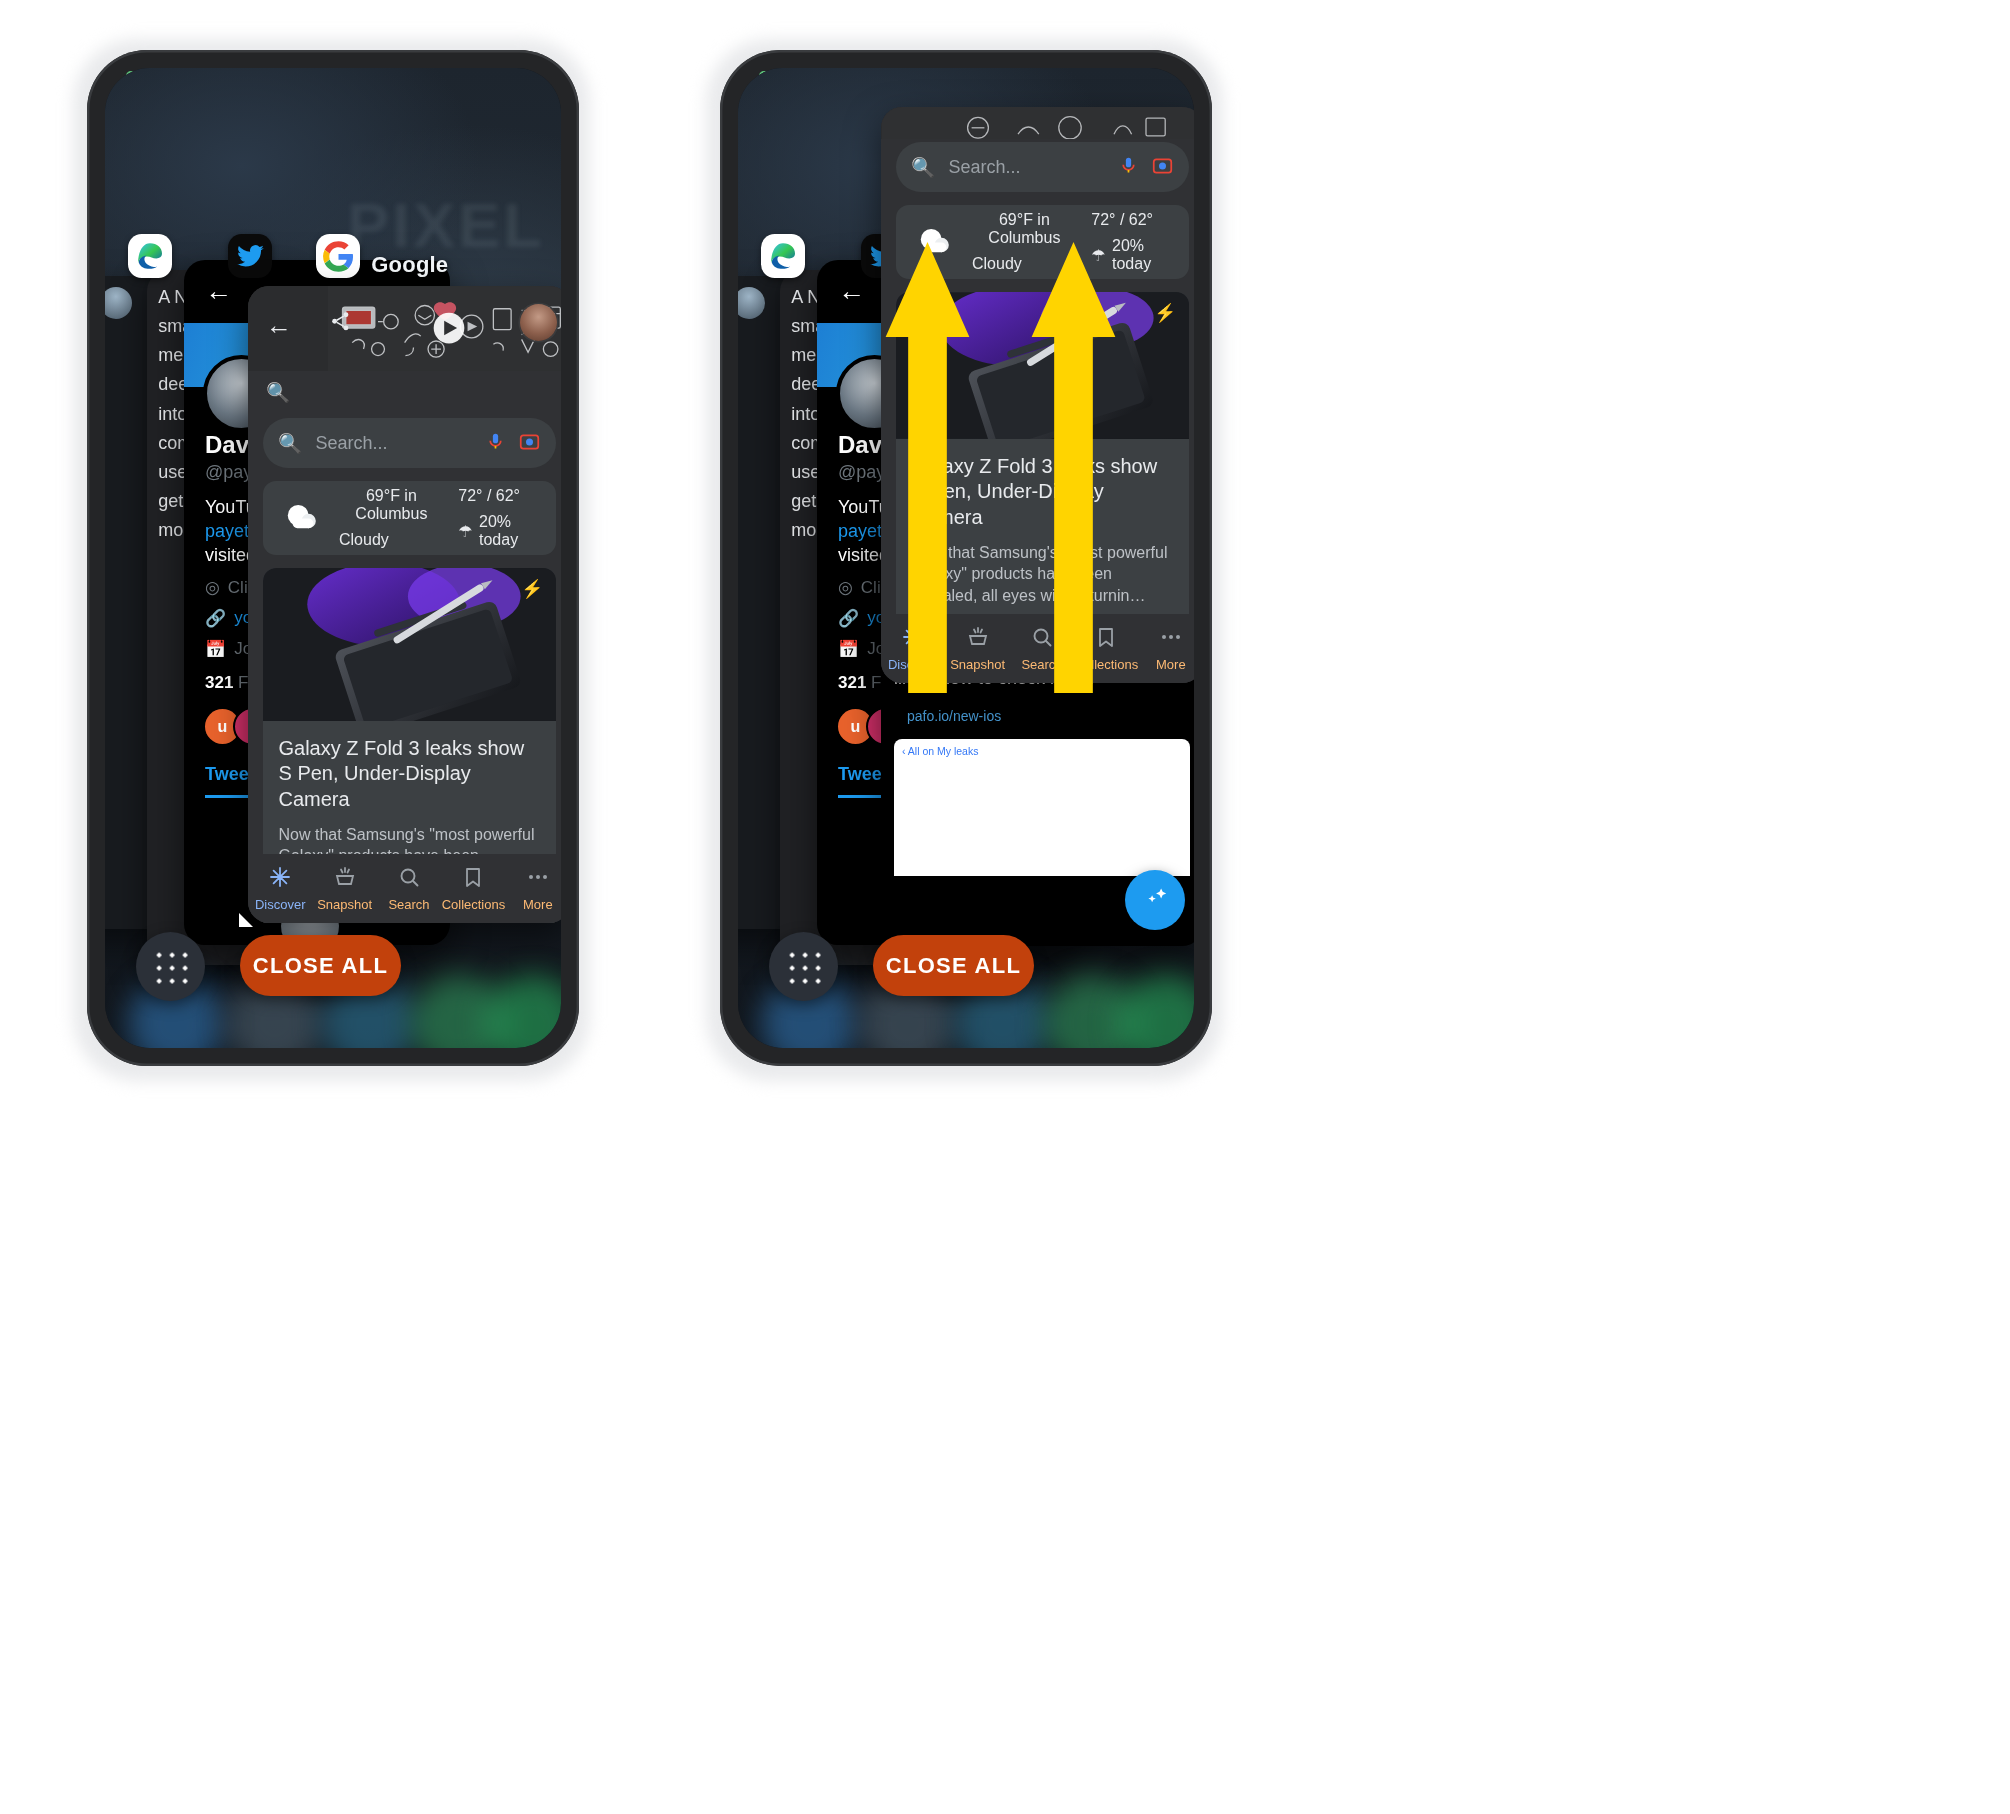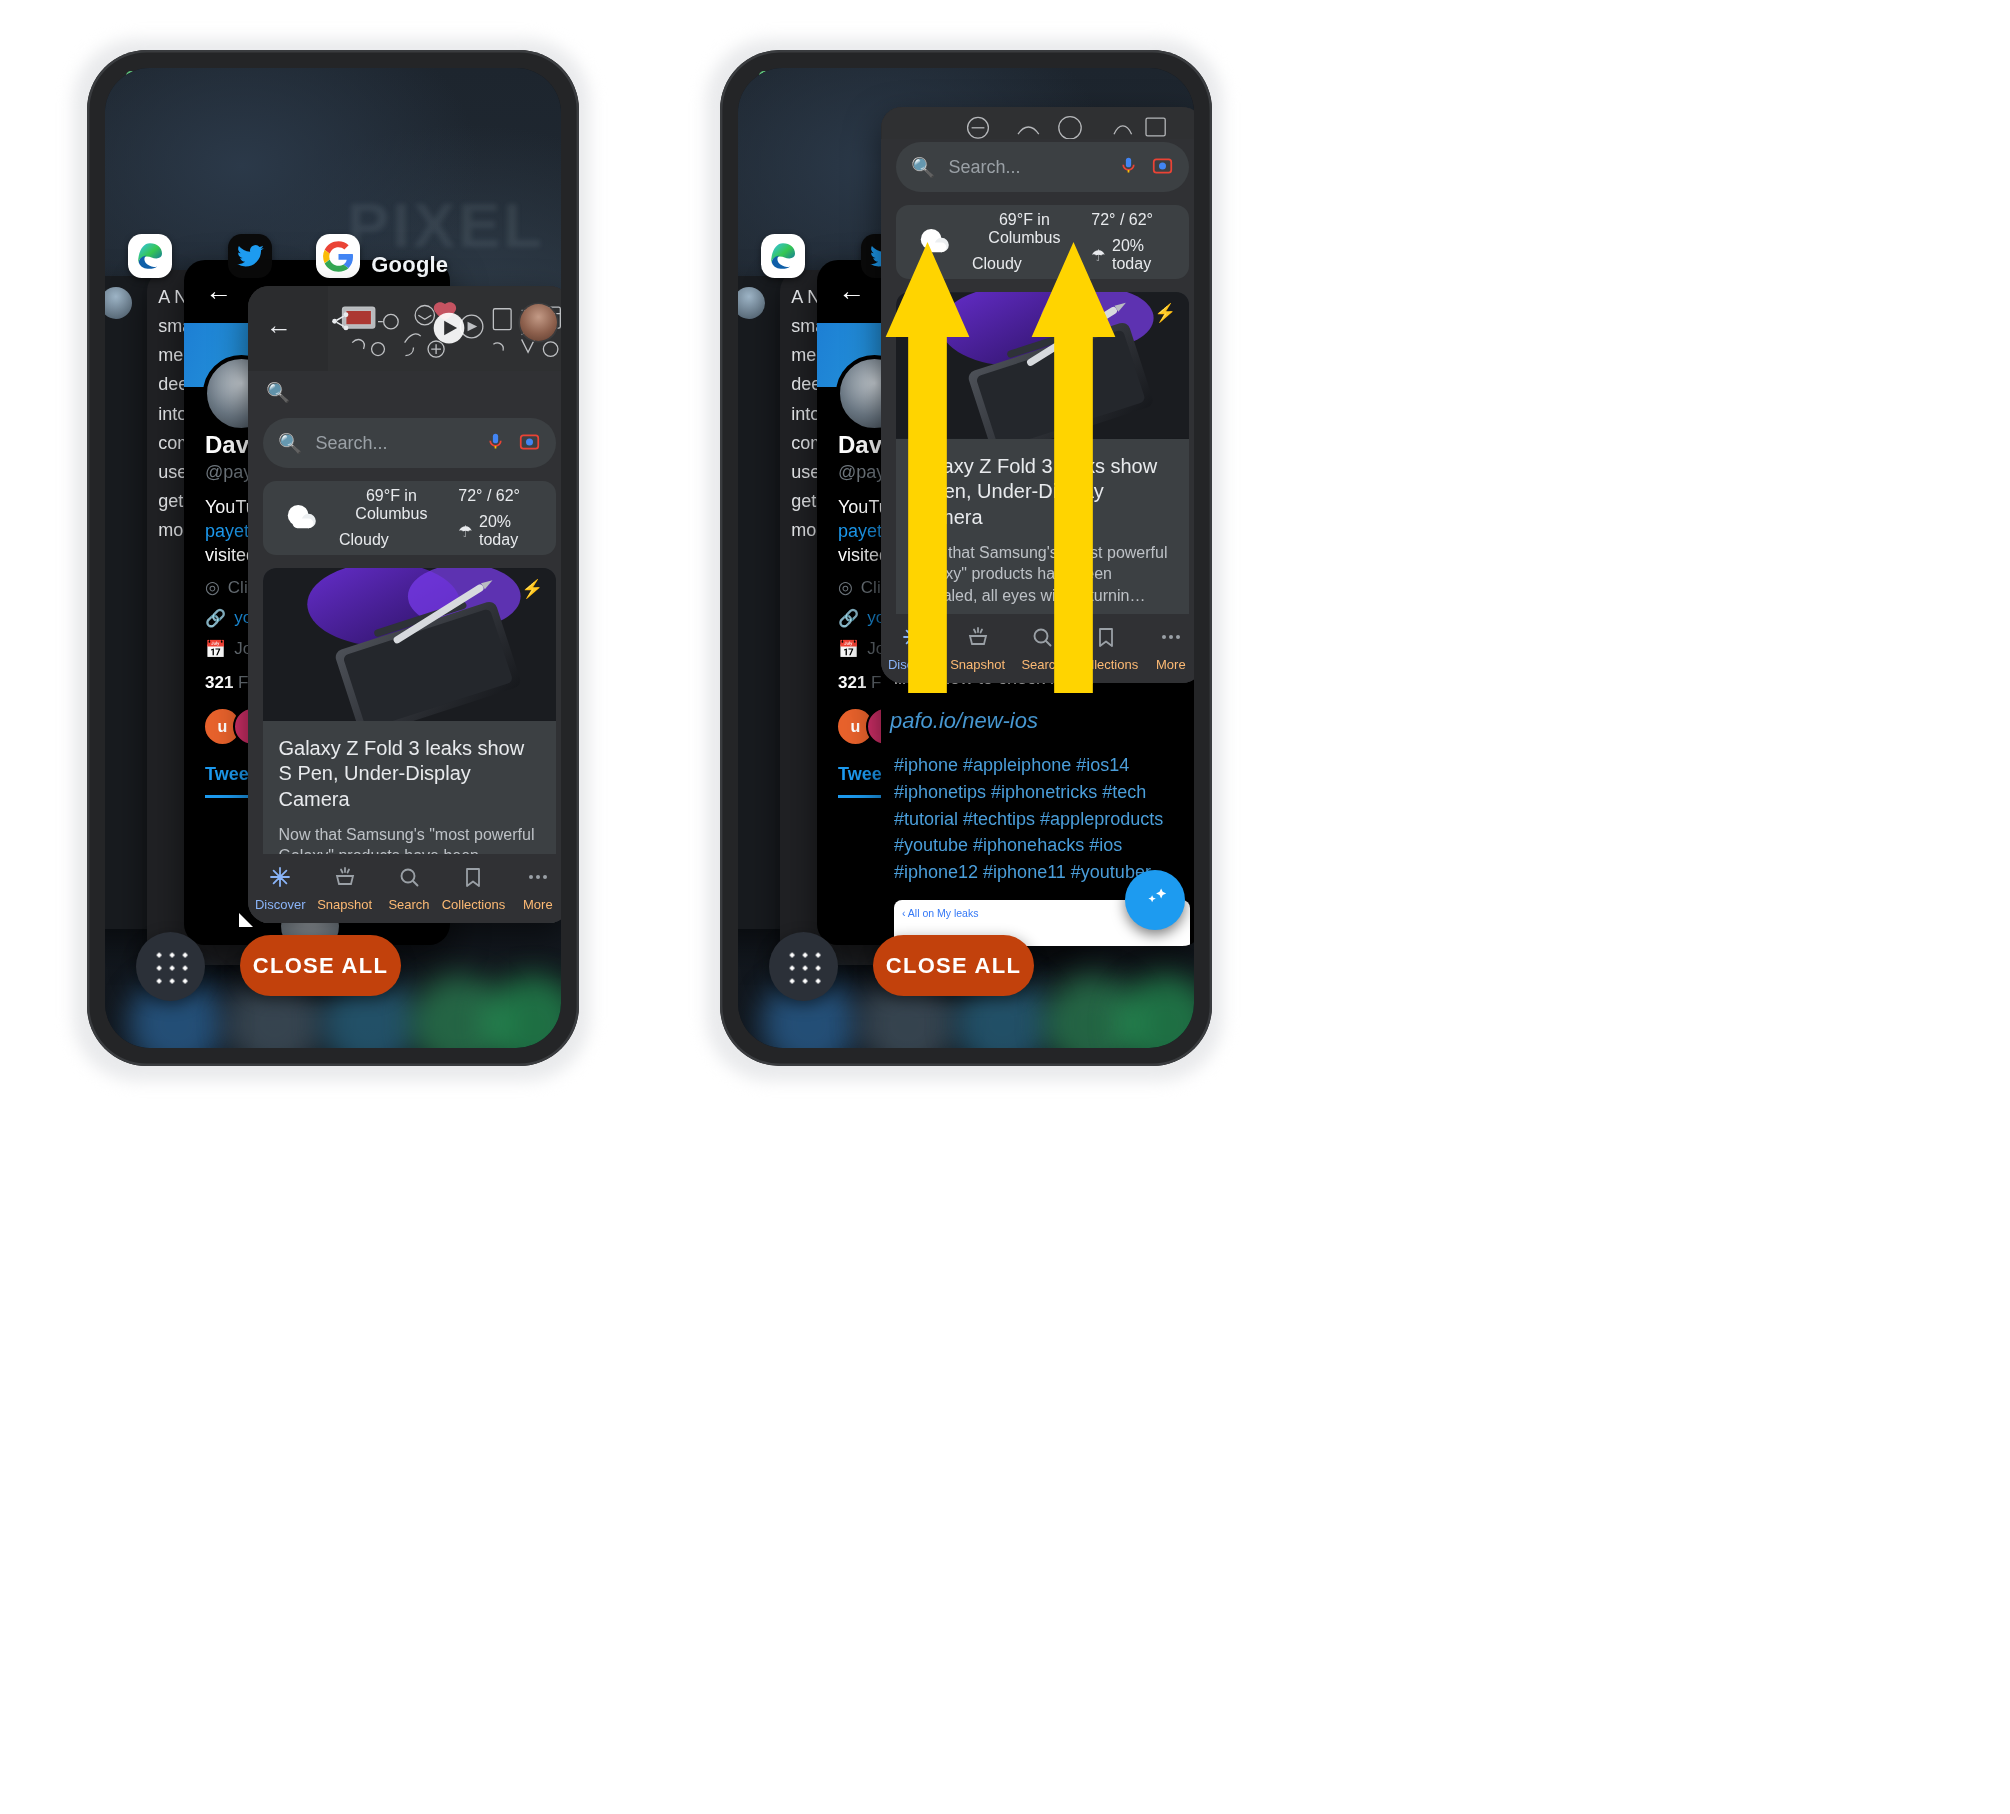--- a/index.html
+++ b/index.html
@@ -93,21 +93,21 @@
 
   
   .news-card{background:#202124;color:#e8eaed;padding:13px 11.3px;font-size:18px;line-height:1.62;}
 
   
   .gx{background:#303134;color:#e8eaed;}
 
   
   .post{background:#000;color:#fff;}
   .post-text{font-size:18px;line-height:1.38;padding:0 13px;}
-  .post-link{color:#4a9eda;font-size:22px;padding:0 9px;margin-top:18px;display:block;font-style:italic;}
+  .post-link{color:#4a9eda;font-size:14px;padding:0 26px;margin-top:18px;display:block;}
   .post-tags{color:#4a9eda;font-size:18px;line-height:1.48;padding:0 13px;margin-top:18px;}
   .post-embed{margin:14.5px 13px 0;background:#fff;border-radius:8px 8px 0 0;
      height:137px;position:relative;overflow:hidden;}
   .embed-top{font-size:10.5px;color:#3478f6;padding:6.4px 8px;}
   .fab{position:absolute;right:18px;bottom:16px;width:60px;height:60px;border-radius:50%;
      background:#1d9bf0;display:flex;align-items:center;justify-content:center;
      box-shadow:0 4.8px 13px rgba(0,0,0,.5);}
 
   
   .closeall{position:absolute;height:61px;border-radius:31px;background:#c2410c;
@@ -524,21 +524,20 @@
             <svg width="29" height="29" viewBox="0 0 24 24">
                 <path fill="#1d9bf0" d="M23 4.9a9 9 0 0 1-2.6.7 4.5 4.5 0 0 0 2-2.5 9 9 0 0 1-2.9 1.1A4.5 4.5 0 0 0 11.7 8a12.8 12.8 0 0 1-9.3-4.7 4.5 4.5 0 0 0 1.4 6A4.4 4.4 0 0 1 1.8 8.7v.1a4.5 4.5 0 0 0 3.6 4.4 4.5 4.5 0 0 1-2 .1 4.5 4.5 0 0 0 4.2 3.1A9 9 0 0 1 1 18.3a12.7 12.7 0 0 0 6.9 2c8.3 0 12.8-6.9 12.8-12.8v-.6A9 9 0 0 0 23 4.9z"></path>
               </svg>
           </span>
         </div>
 
         <div class="card post" style="left:143px;top:451px;width:322px;height:427px;">
           <div style="height:97px;"></div>
           <div class="post-text">Have you caught our video about iOS 14's new features? Click in the link below to check it out!</div>
           <span class="post-link">pafo.io/new-ios</span>
-          <div class="post-tags">#iphone #appleiphone #ios14 #iphonetips #iphonetricks #tech #tutorial #techtips #appleproducts #youtube #iphonehacks #ios #iphone12 #iphone11 #youtuber</div>
           <div class="post-embed">
             <div class="embed-top">
               <span>‹</span>
               <span>All on My leaks</span>
             </div>
 
           </div>
           <div class="fab">
             <span>
               <svg width="27" height="27" viewBox="0 0 24 24" fill="#fff">

